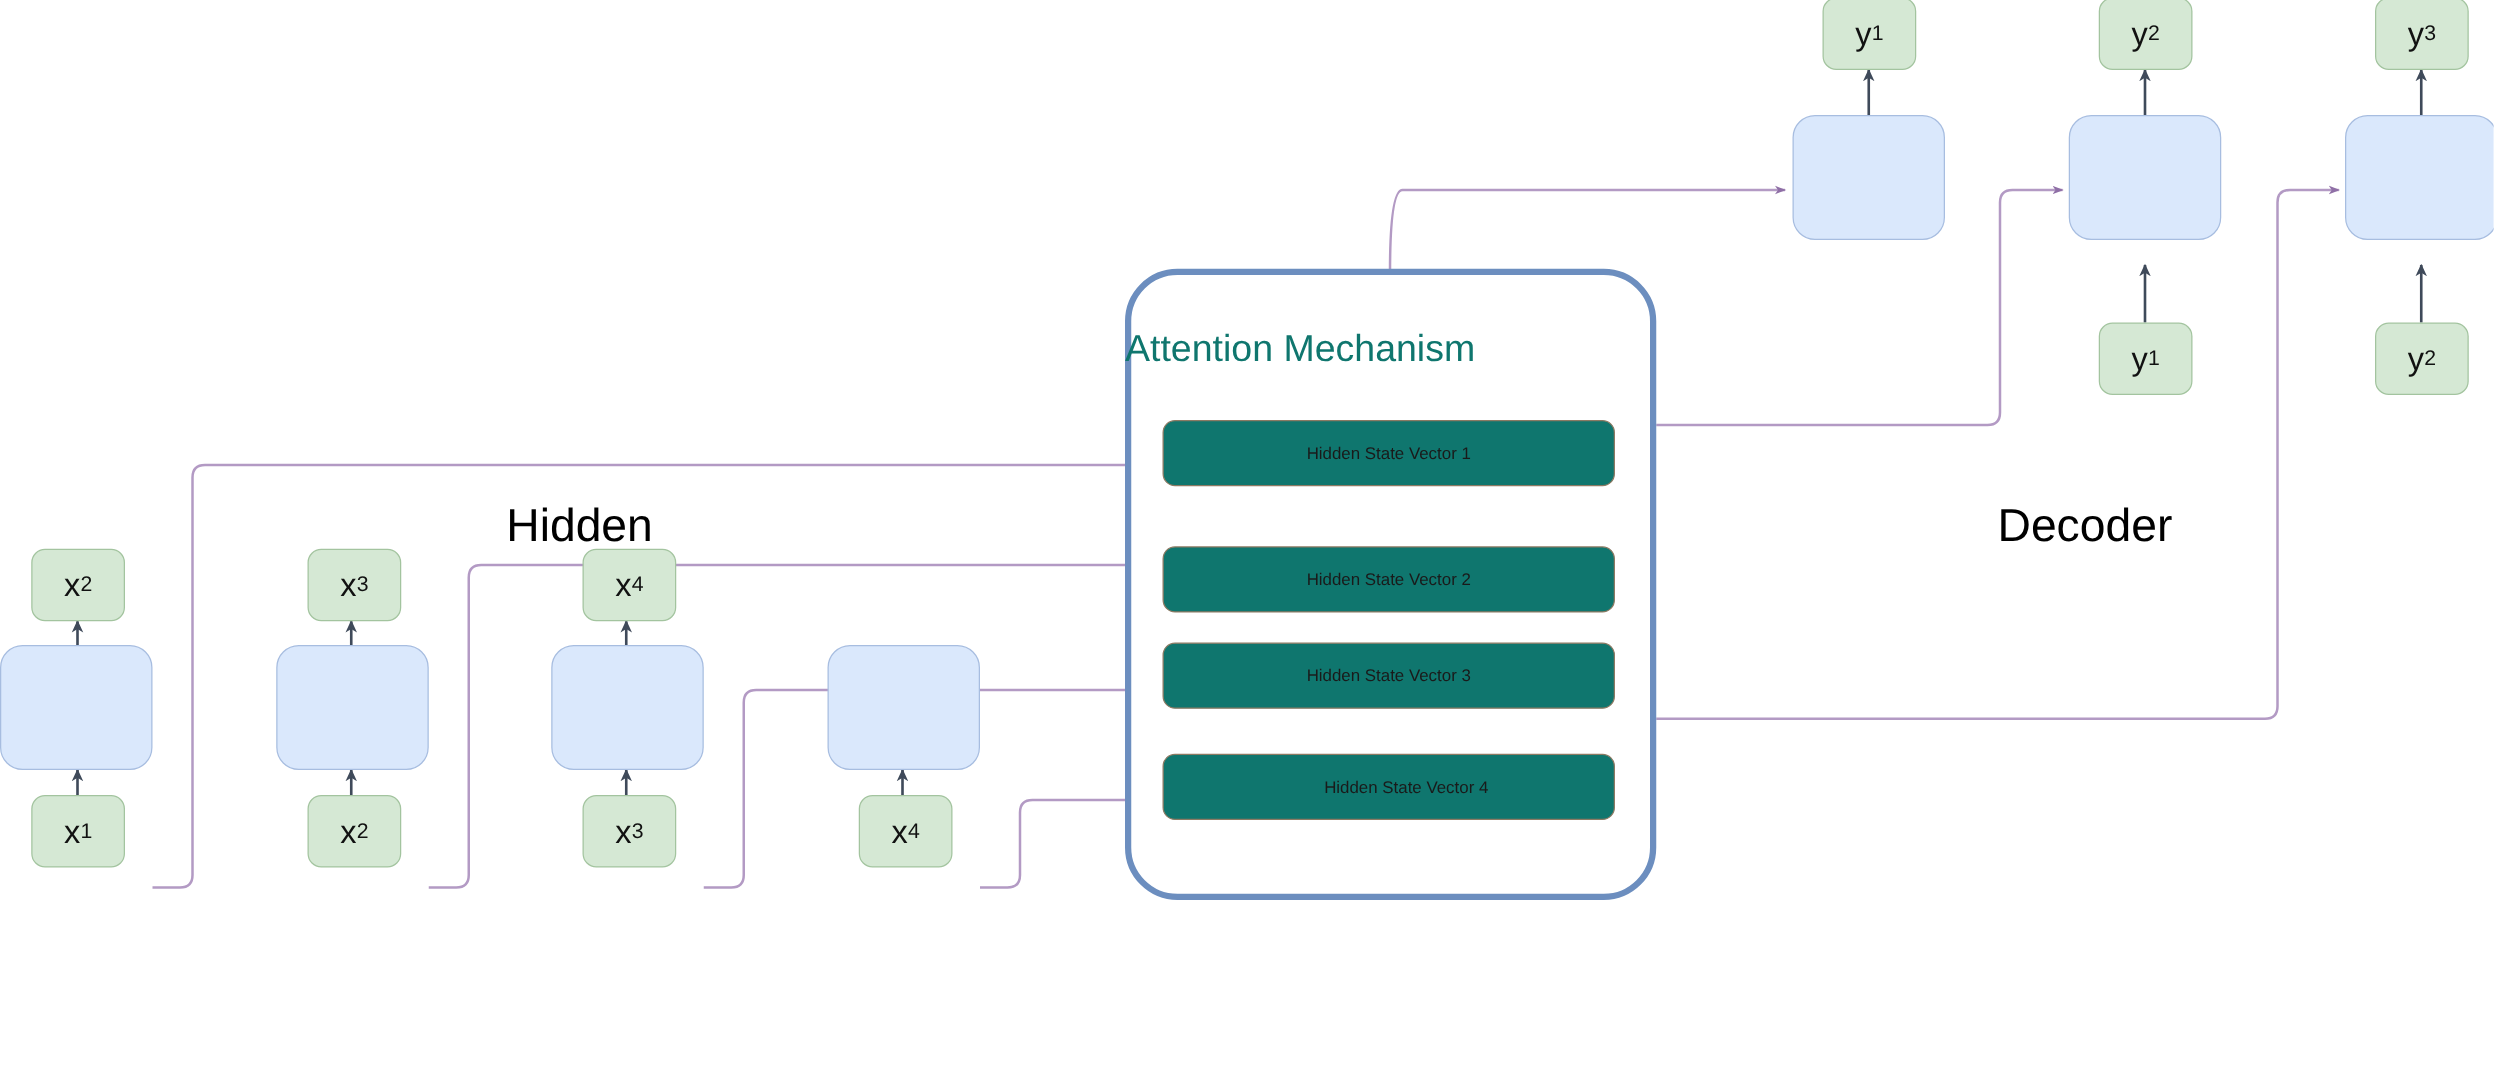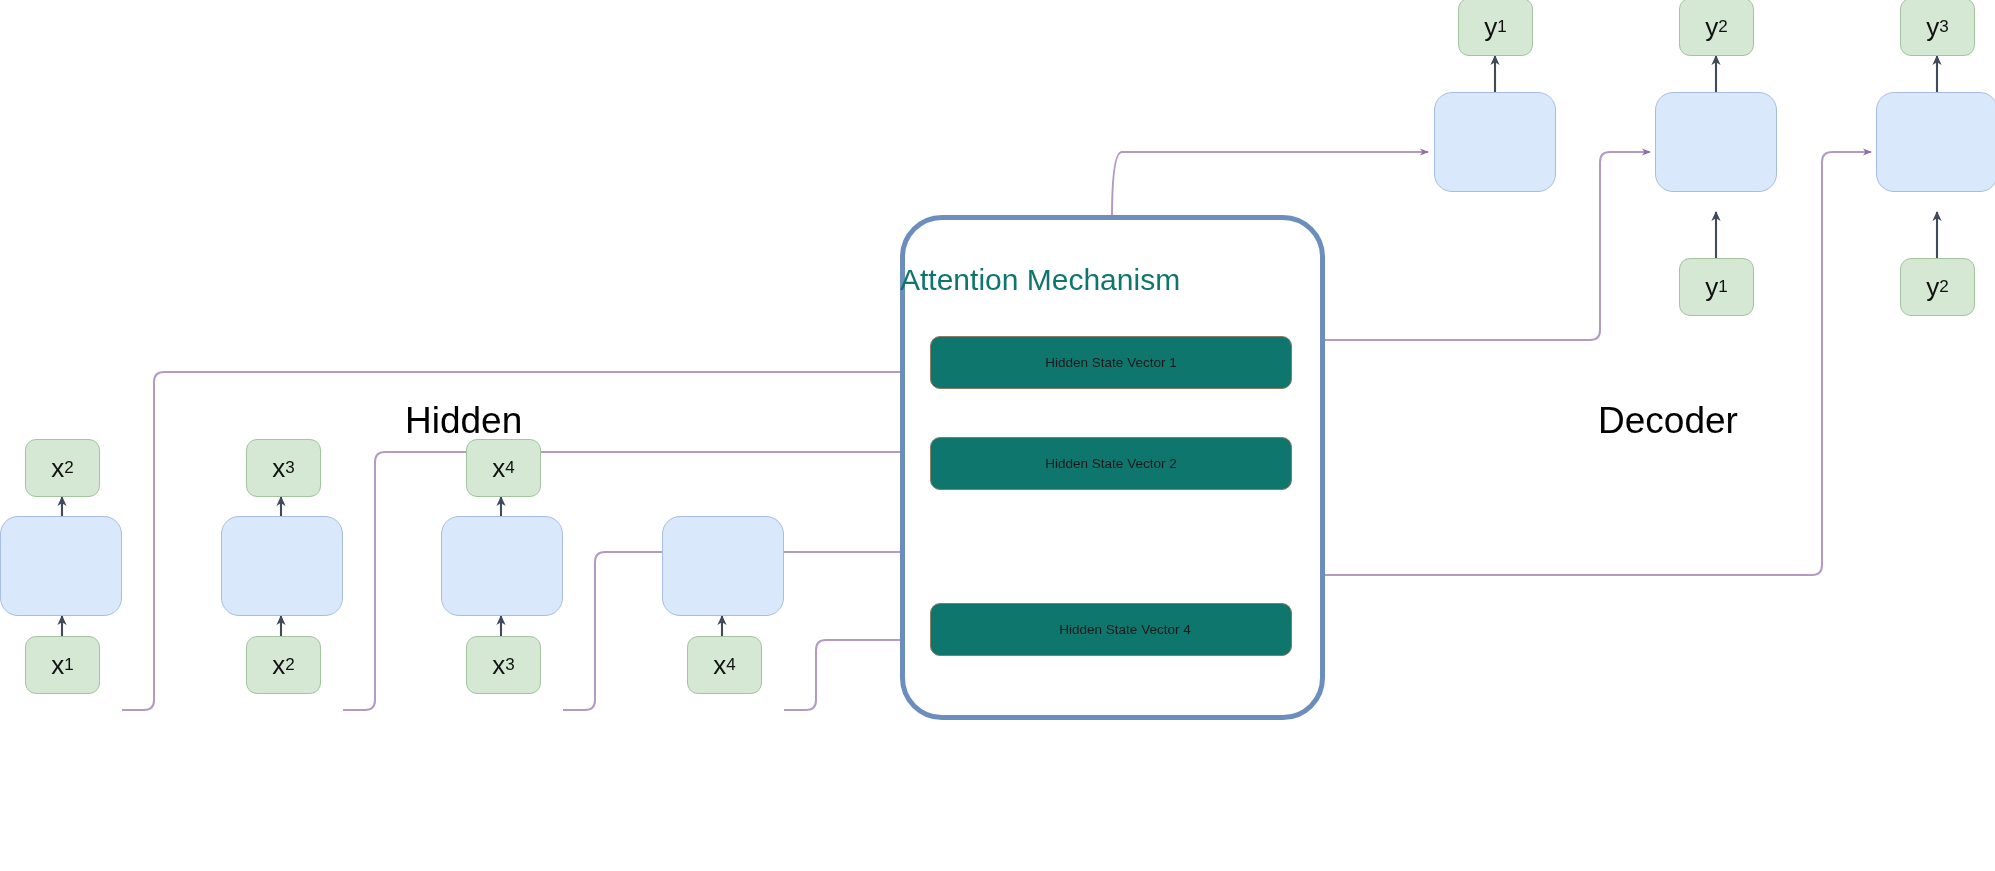--- a/index.html
+++ b/index.html
@@ -136,20 +136,21 @@
       <path d="M1325,575 L1812,575 Q1822,575 1822,565 L1822,162 Q1822,152 1832,152 L1871,152"></path>
     </g>
   </svg>
 
   <div class="node attention-box" style="left:900px; top:215px; width:425px; height:505px;"></div>
 
   <div class="attention-title" style="left:900px; top:263px; width:425px;">Attention Mechanism</div>
 
   <div class="node hsv-box" style="left:930px; top:336px; width:362px; height:53px;">Hidden State Vector 1</div>
   <div class="node hsv-box" style="left:930px; top:405px; width:362px; height:53px;margin-top:32px;">Hidden State Vector 2</div>
+  <div class="node hsv-box" style="left:930px; top:514px; width:362px; height:53px;">Hidden State Vector 3</div>
   <div class="node hsv-box" style="left:930px; top:603px; width:362px; height:53px;padding-left:28px;">Hidden State Vector 4</div>
 
   <div class="section-label" style="left:405px; top:400px;">Hidden</div>
   <div class="section-label" style="left:1598px; top:400px;">Decoder</div>
 
   <div class="node rnn-cell" style="left:0px; top:516px; width:122px; height:100px;"></div>
   <div class="node rnn-cell" style="left:221px; top:516px; width:122px; height:100px;"></div>
   <div class="node rnn-cell" style="left:441px; top:516px; width:122px; height:100px;"></div>
   <div class="node rnn-cell" style="left:662px; top:516px; width:122px; height:100px;"></div>
 

